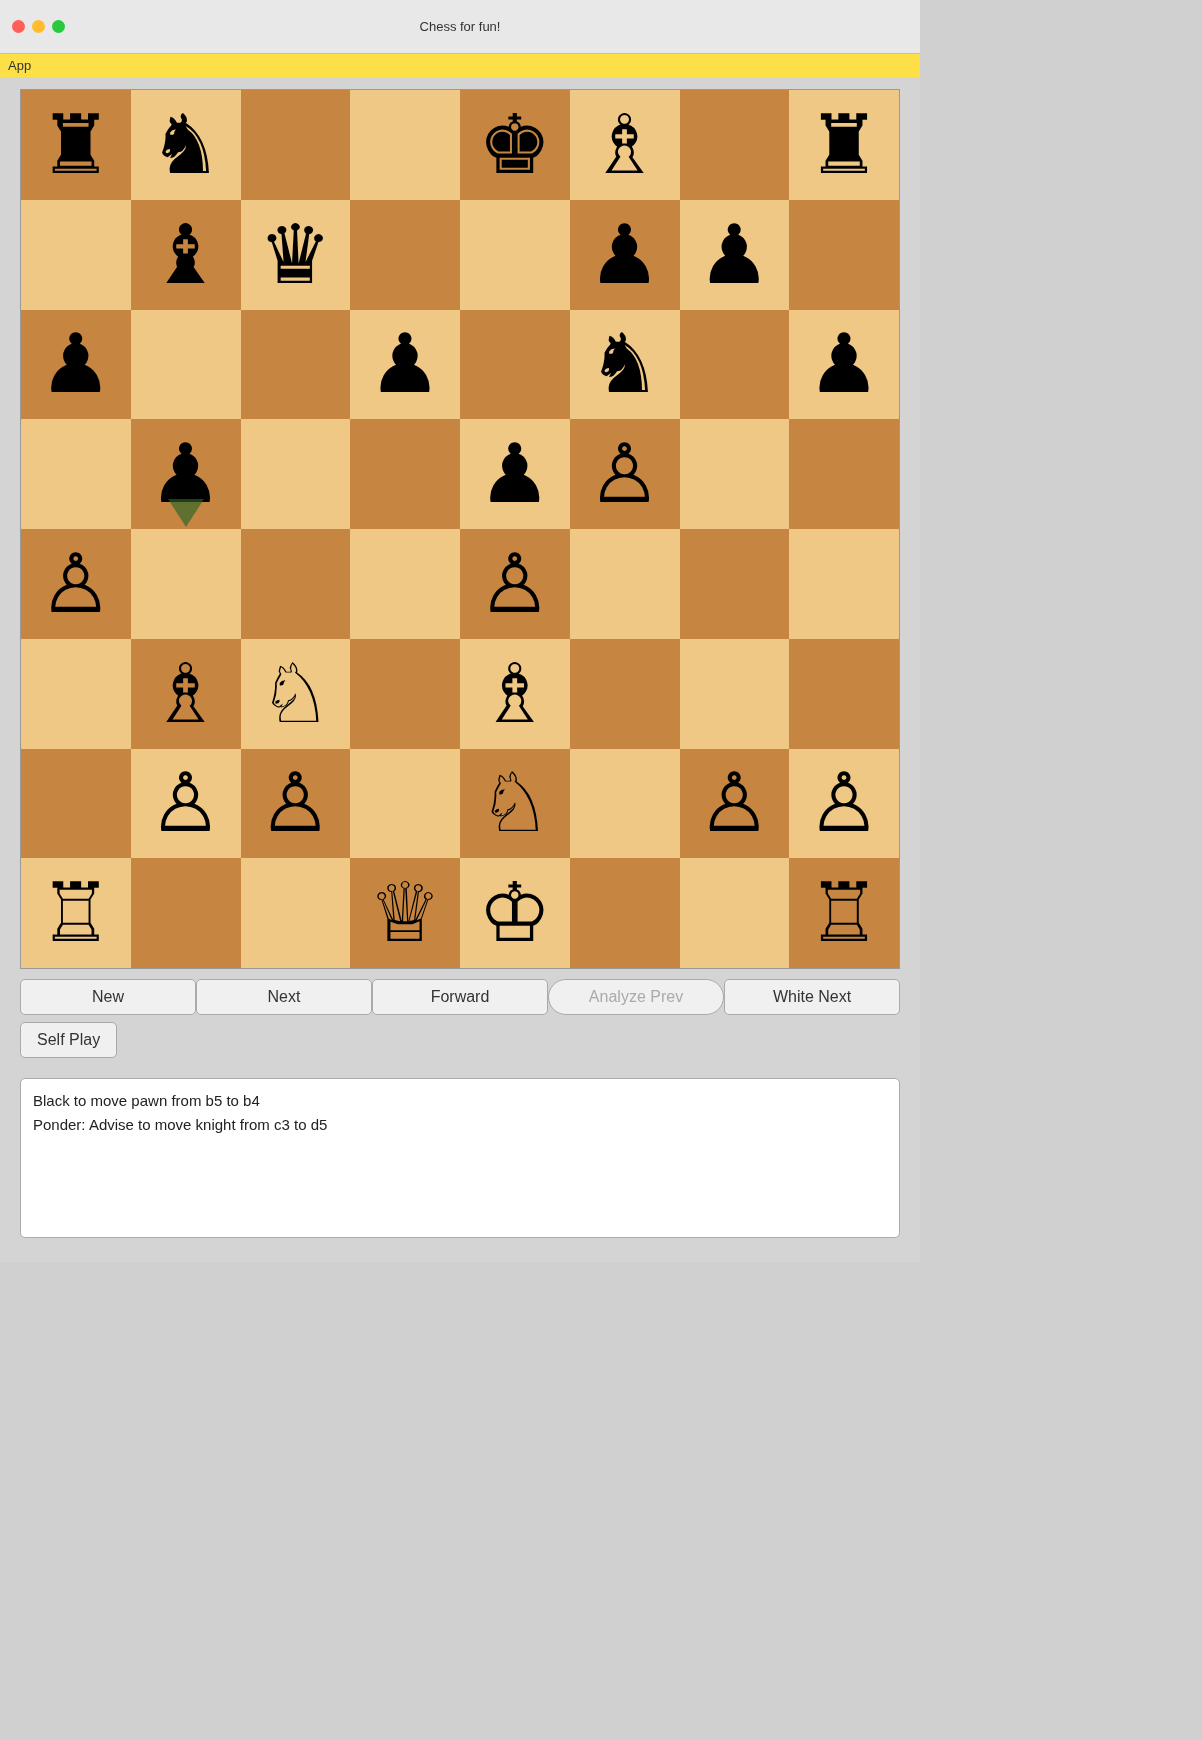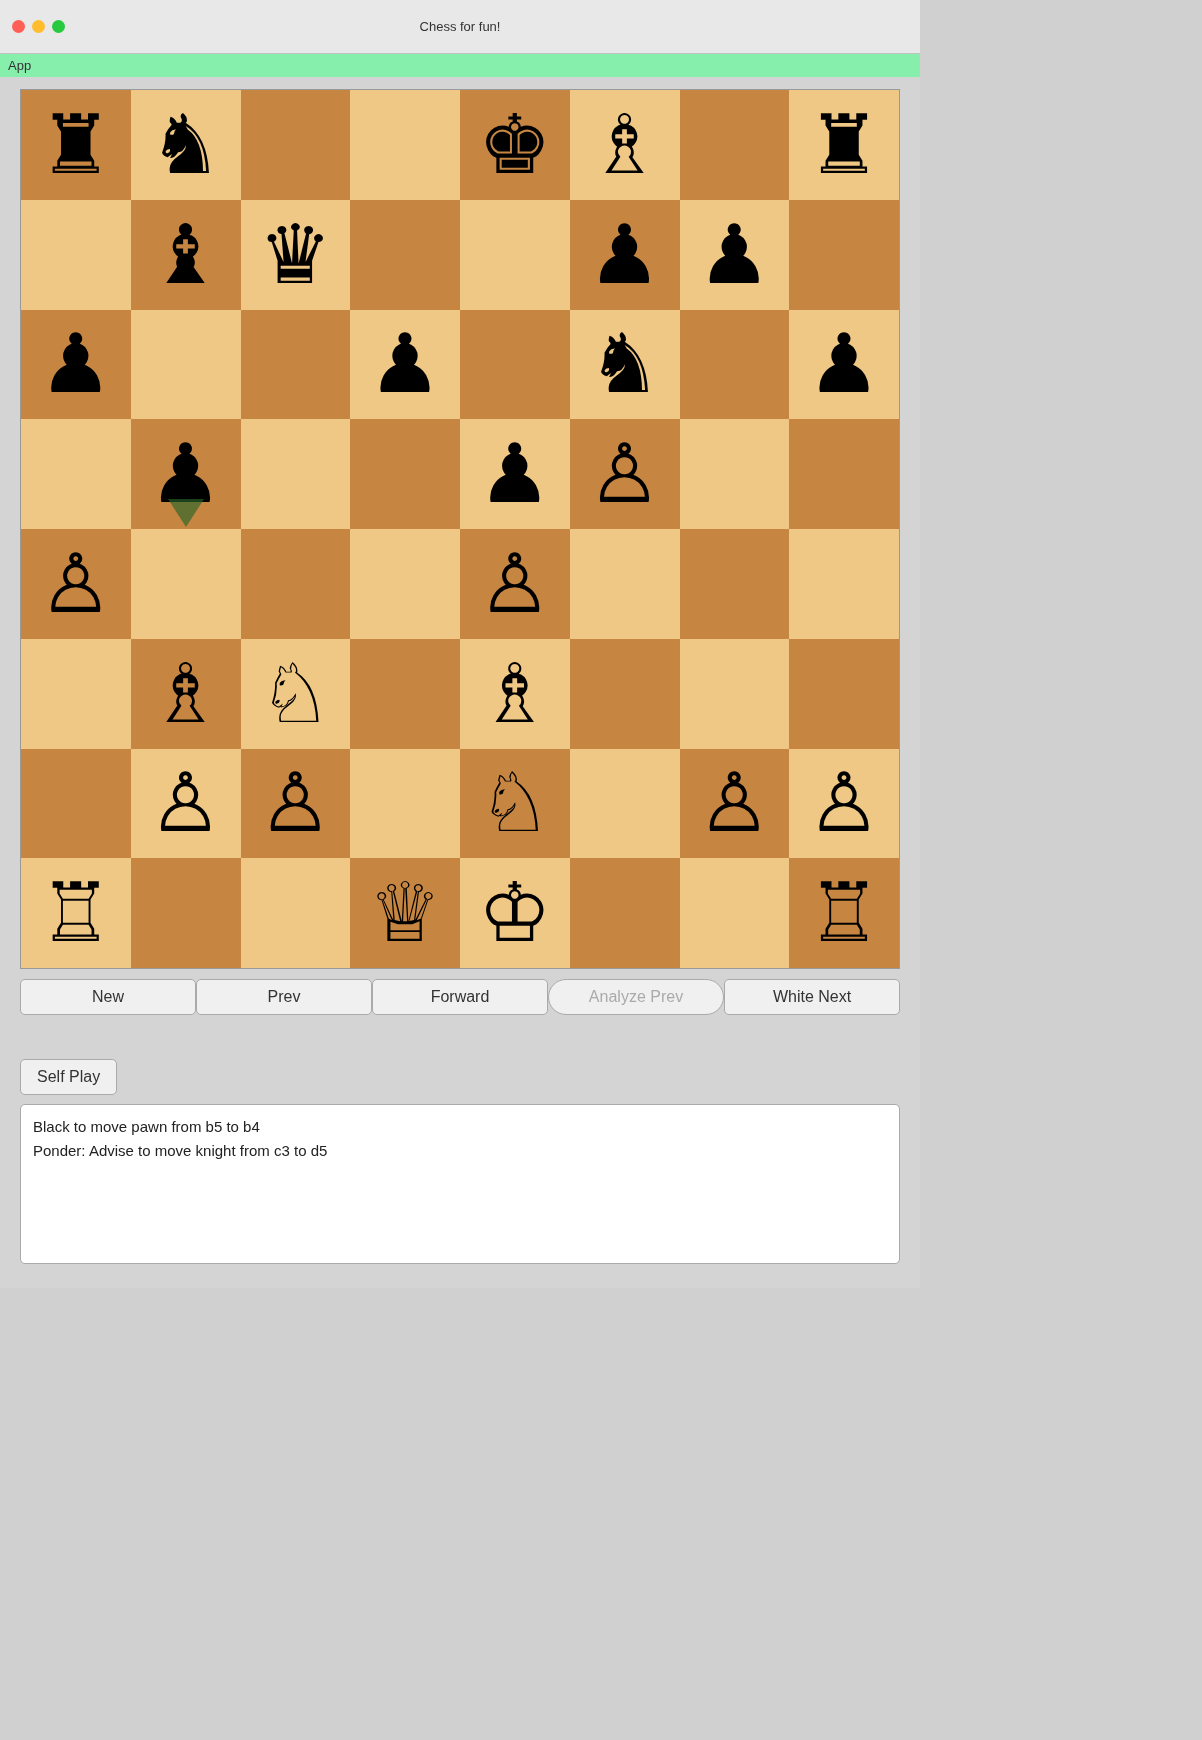--- a/index.html
+++ b/index.html
@@ -34,21 +34,21 @@
       width: 13px;
       height: 13px;
       border-radius: 50%;
       border: none;
       cursor: pointer;
     }
     .btn-close { background: #ff5f56; }
     .btn-min { background: #ffbd2e; }
     .btn-max { background: #27c93f; }
     .menu-bar {
-      background: #86efac;
+      background: #fde047;
       padding: 4px 8px;
       font-size: 13px;
       color: #333;
     }
     .app-container {
       background: #d4d4d4;
       padding: 12px;
     }
     .chess-board {
       display: grid;
@@ -112,27 +112,26 @@
     }
     .ctrl-btn-small {
       background: #f0f0f0;
       border: 1px solid #aaa;
       border-radius: 5px;
       padding: 8px 16px;
       font-size: 16px;
       cursor: pointer;
       text-align: center;
       color: #333;
-      margin-top: 37px;
     }
     .info-box {
       background: white;
       border: 1px solid #aaa;
       border-radius: 5px;
-      margin: 1px 8px 12px 8px;
+      margin: 12px 8px 12px 8px;
       padding: 10px 12px;
       min-height: 160px;
       font-size: 15px;
       line-height: 1.6;
       color: #222;
     }
   </style>
 </head>
 <body>
 
@@ -282,21 +281,21 @@
       </div>
     <div class="cell dark"></div>
     <div class="cell light"></div>
     <div class="cell dark">
         <span class="piece">♖</span>
       </div>
   </div>
 
   <div class="controls-row">
     <button class="ctrl-btn">New</button>
-    <button class="ctrl-btn">Prev</button>
+    <button class="ctrl-btn">Next</button>
     <button class="ctrl-btn">Forward</button>
     <button class="ctrl-btn disabled" disabled="">Analyze Prev</button>
     <button class="ctrl-btn">White Next</button>
   </div>
 
   <div class="controls-row2">
     <button class="ctrl-btn-small">Self Play</button>
   </div>
 
   <div class="info-box">

